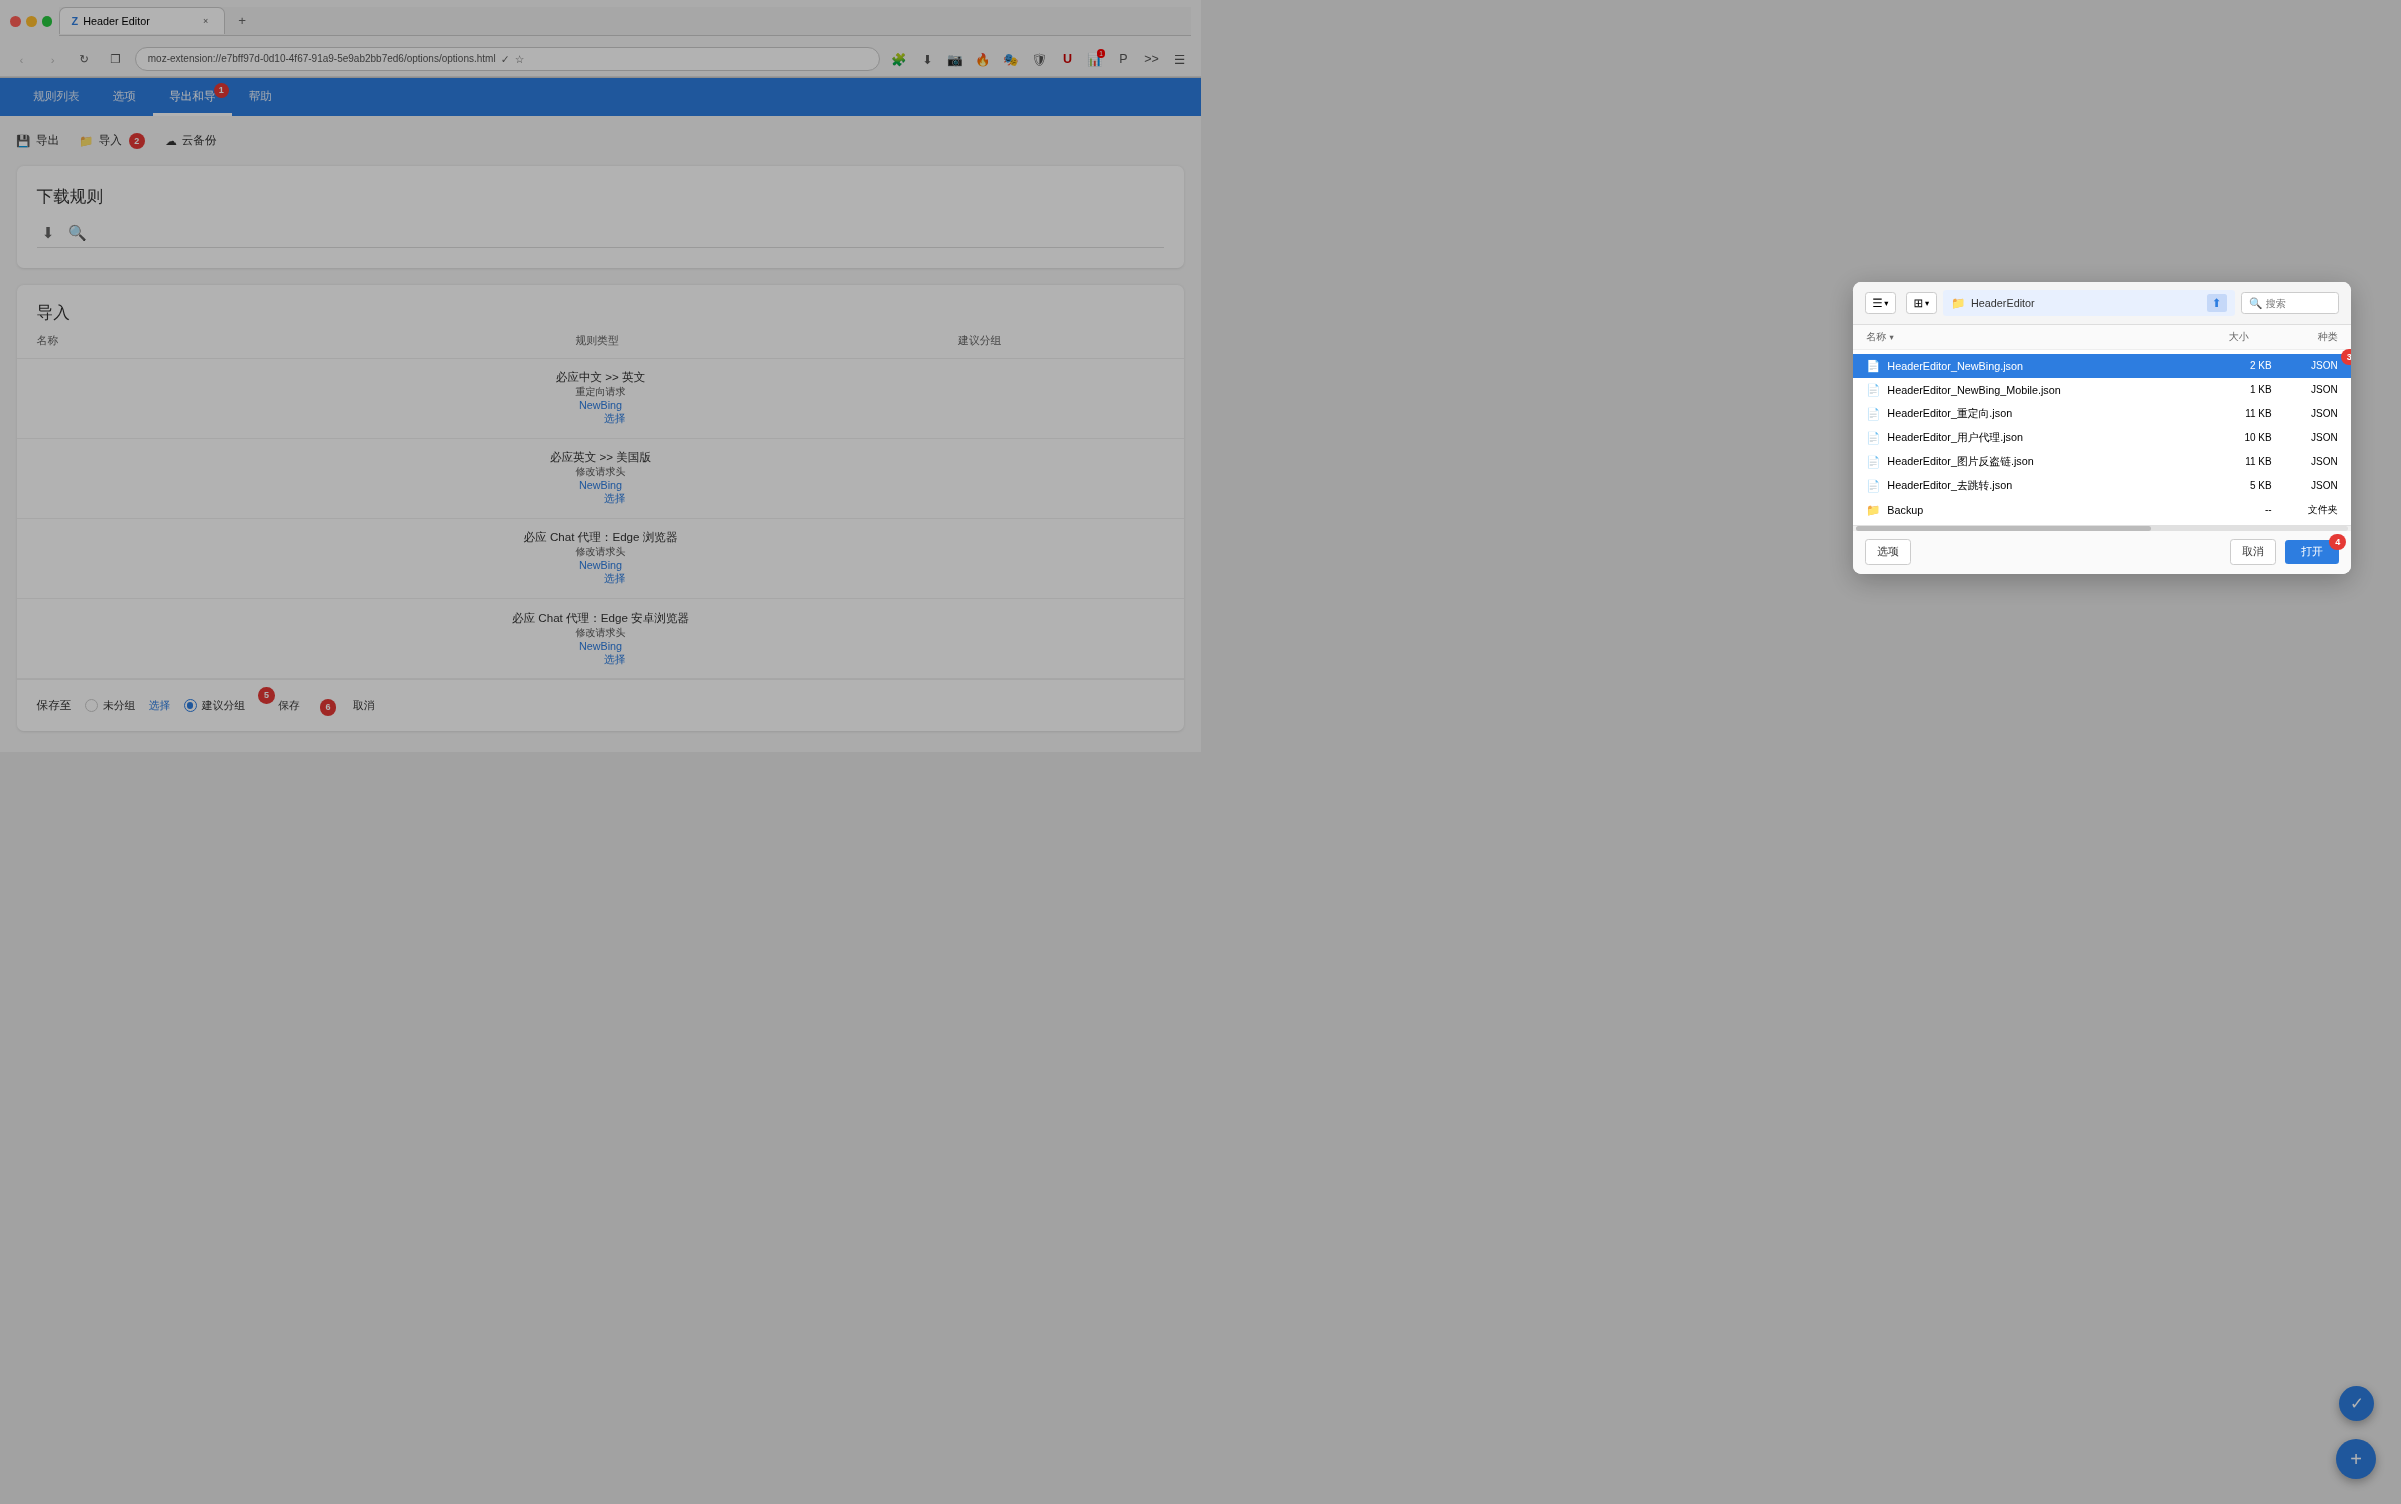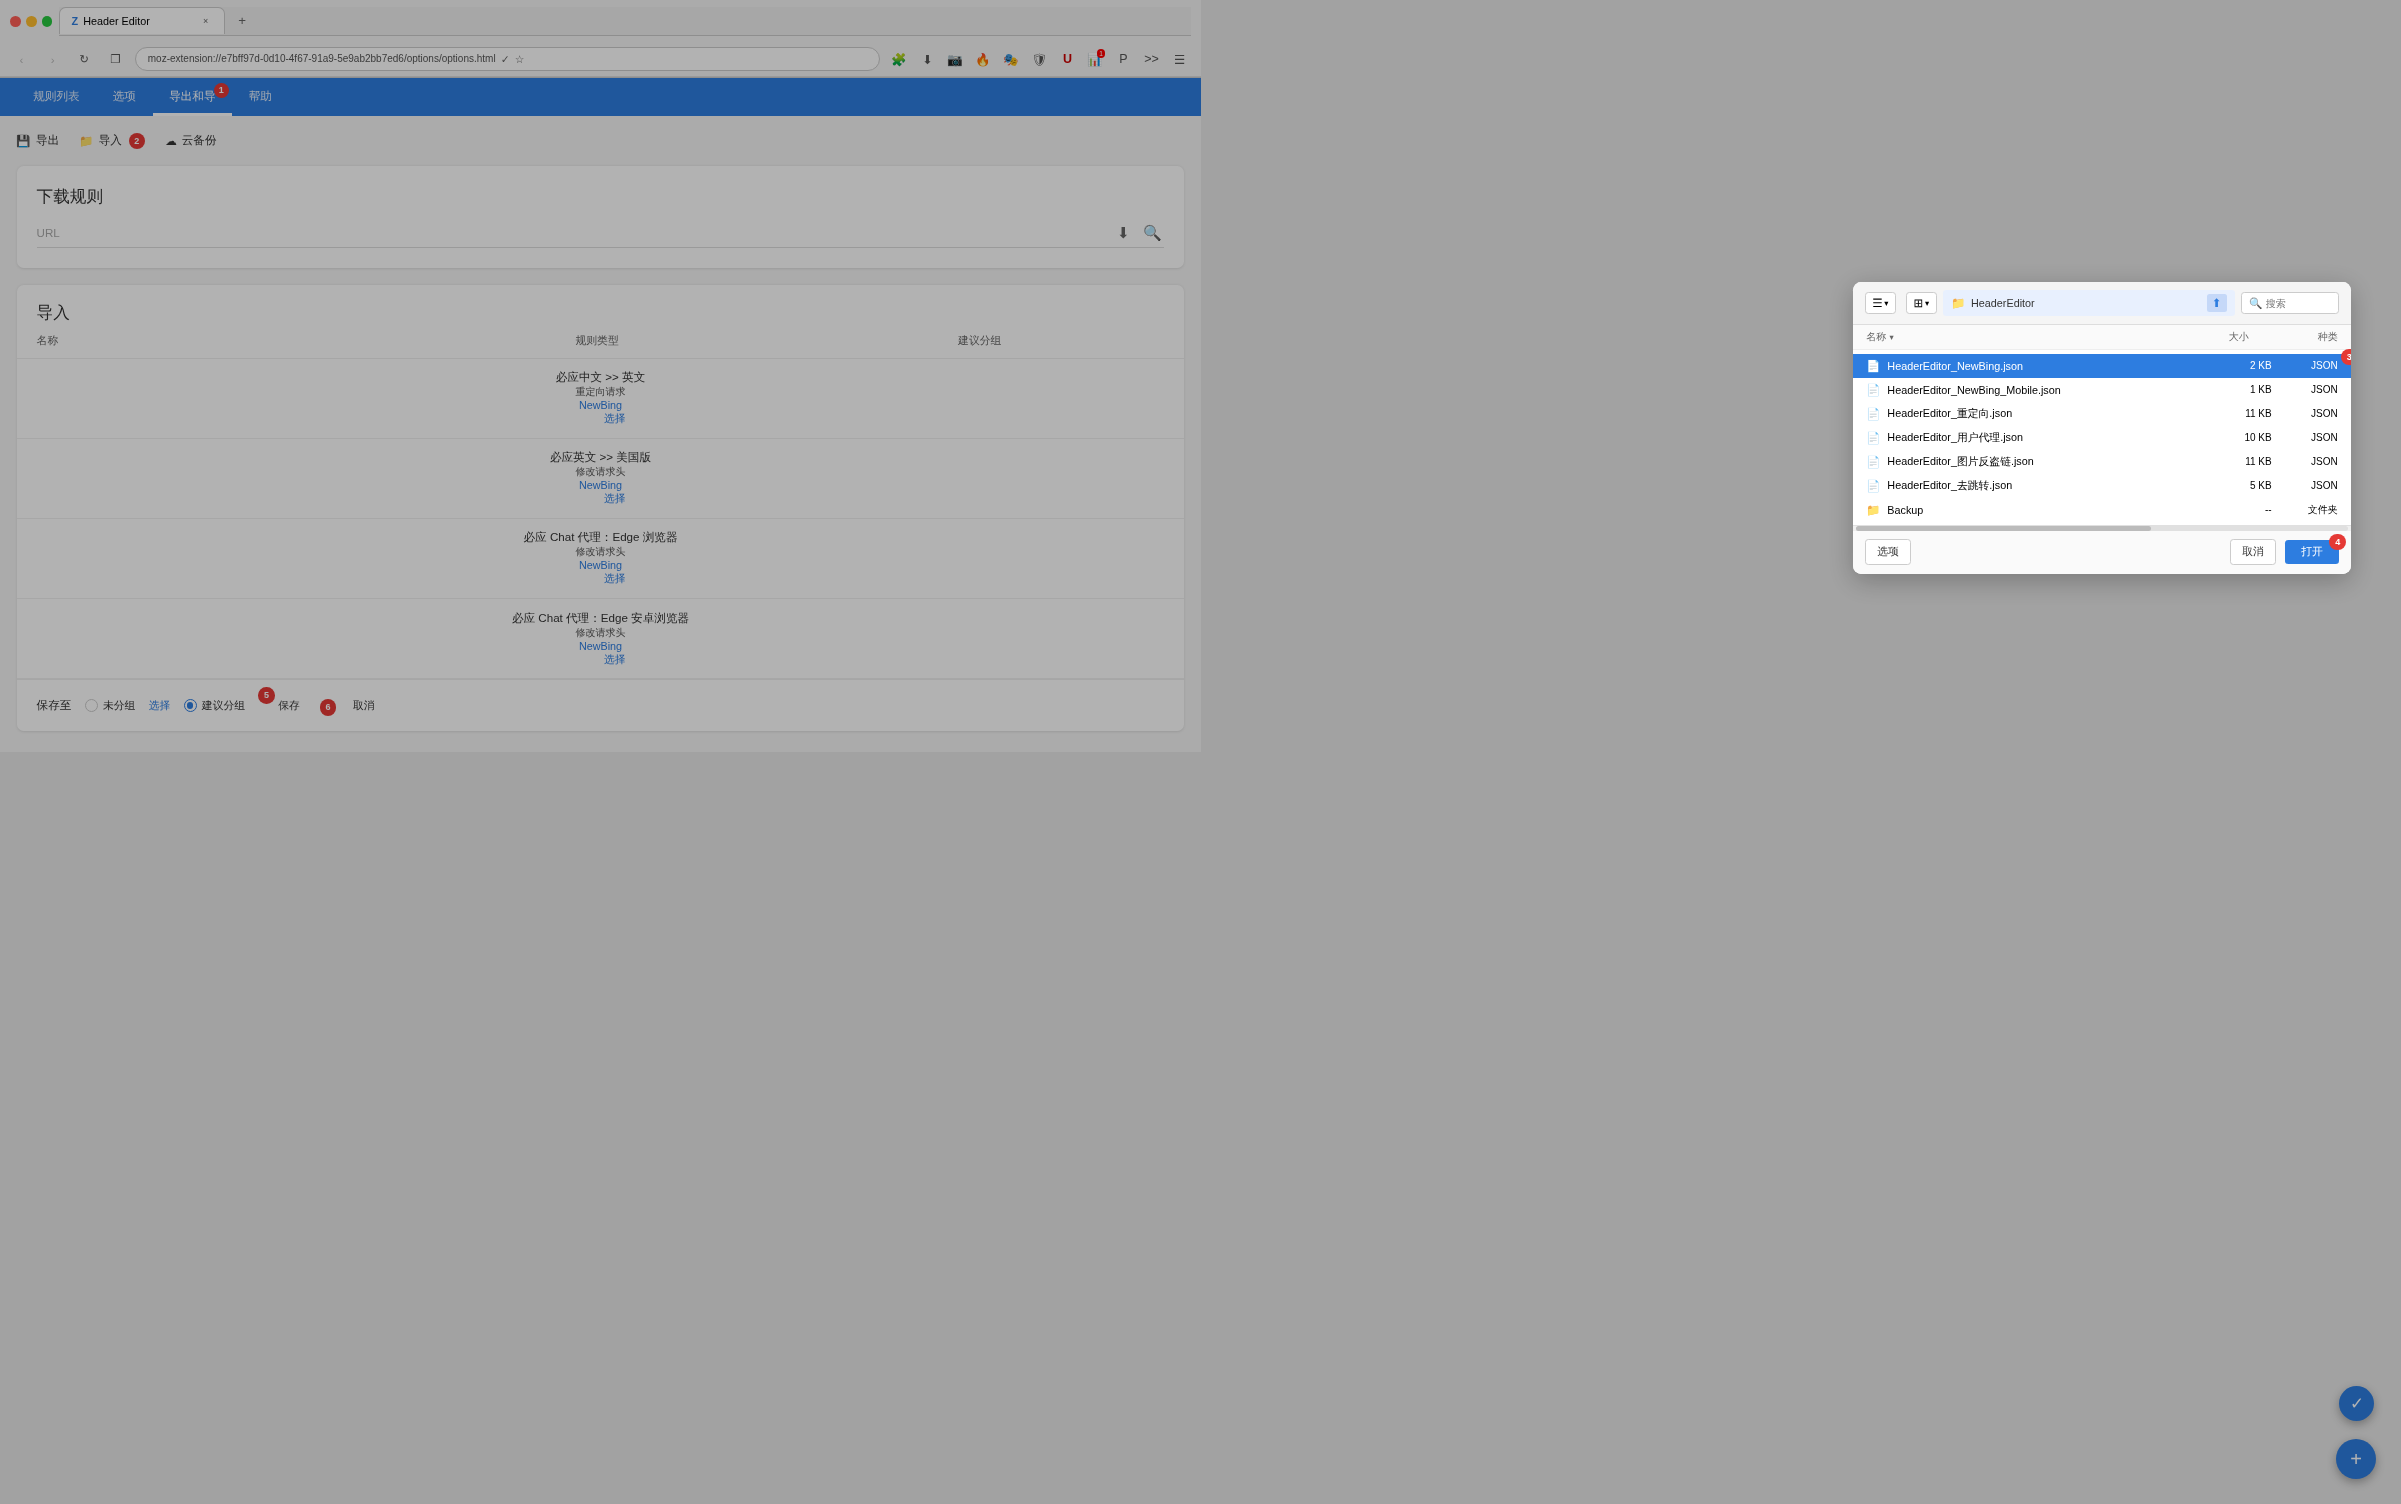--- a/index.html
+++ b/index.html
@@ -210,21 +210,20 @@
     </div>
     <div class="toolbar-btn">
       <span>☁</span>
       <span>云备份</span>
     </div>
   </div>
 
   <div class="section-card">
     <div class="section-title">下载规则</div>
     <div class="url-input-row">
-      <input class="url-input" type="text" placeholder="URL" style="">
       <div class="url-actions">
         <div class="url-action-btn">
           <span style="font-size:15px;">⬇</span>
         </div>
         <div class="url-action-btn">
           <span style="font-size:15px;">🔍</span>
         </div>
       </div>
     </div>
   </div>

